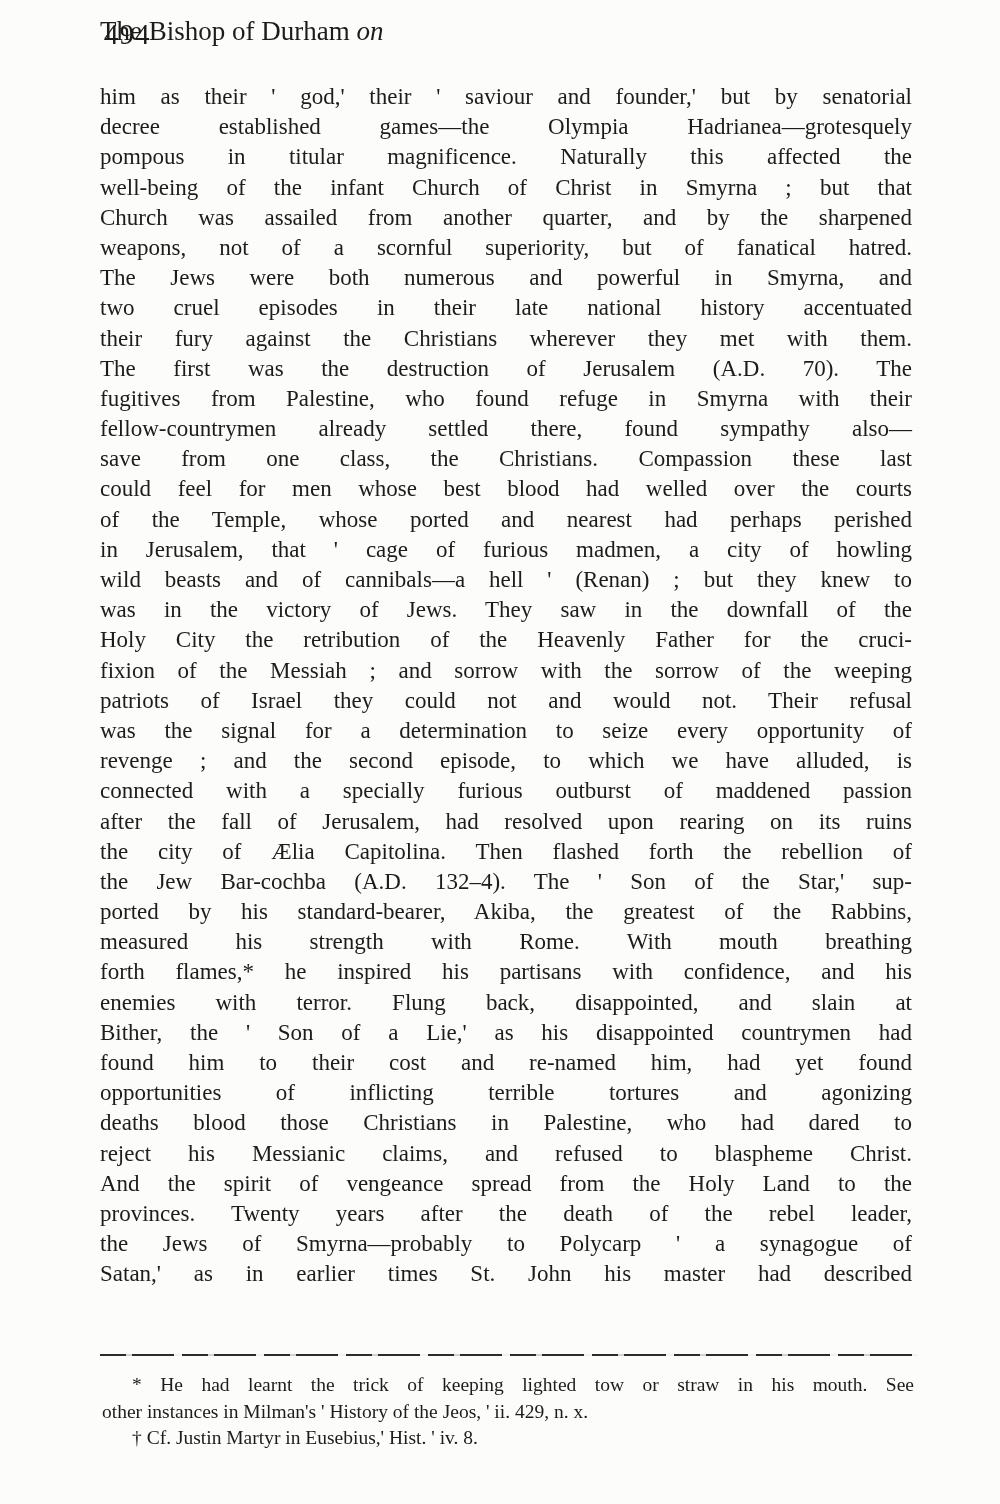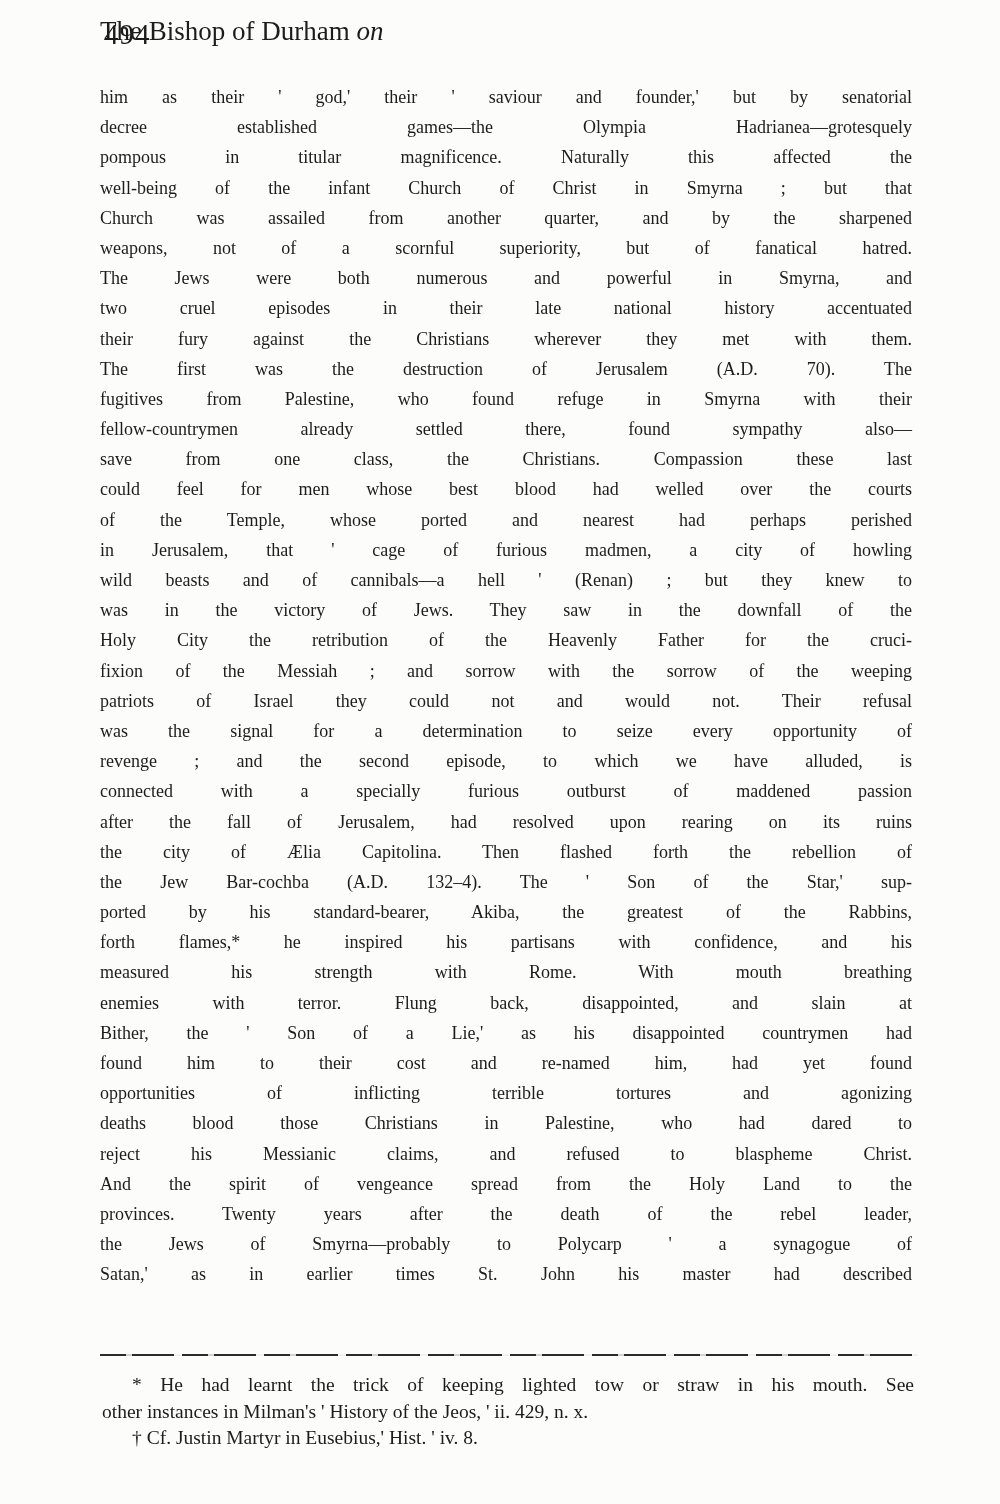--- a/index.html
+++ b/index.html
@@ -27,21 +27,21 @@
     width: 812px;
     text-align: left;
     font-size: 27px;
   }
   .running-title i { font-style: italic; }
   .body-text {
     position: absolute;
     left: 100px;
     top: 82px;
     width: 812px;
-    font-size: 18px;
+    font-size: 23px;
   }
   .line {
     line-height: 30.2px;
     height: 30.2px;
     text-align: justify;
     text-align-last: justify;
     white-space: nowrap;
   }
   .footnote-rule {
     position: absolute;
@@ -98,22 +98,22 @@
       <div class="line">Holy City the retribution of the Heavenly Father for the cruci-</div>
       <div class="line">fixion of the Messiah ; and sorrow with the sorrow of the weeping</div>
       <div class="line">patriots of Israel they could not and would not.  Their refusal</div>
       <div class="line">was the signal for a determination to seize every opportunity of</div>
       <div class="line">revenge ; and the second episode, to which we have alluded, is</div>
       <div class="line">connected with a specially furious outburst of maddened passion</div>
       <div class="line">after the fall of Jerusalem, had resolved upon rearing on its ruins</div>
       <div class="line">the city of Ælia Capitolina.  Then flashed forth the rebellion of</div>
       <div class="line">the Jew Bar-cochba (A.D. 132–4).  The ' Son of the Star,' sup-</div>
       <div class="line">ported by his standard-bearer, Akiba, the greatest of the Rabbins,</div>
+      <div class="line">measured his strength with Rome.  With mouth breathing</div>
       <div class="line">forth flames,* he inspired his partisans with confidence, and his</div>
-      <div class="line">measured his strength with Rome.  With mouth breathing</div>
       <div class="line">enemies with terror.  Flung back, disappointed, and slain at</div>
       <div class="line">Bither, the ' Son of a Lie,' as his disappointed countrymen had</div>
       <div class="line">found him to their cost and re-named him, had yet found</div>
       <div class="line">opportunities of inflicting terrible tortures and agonizing</div>
       <div class="line">deaths blood those Christians in Palestine, who had dared to</div>
       <div class="line">reject his Messianic claims, and refused to blaspheme Christ.</div>
       <div class="line">And the spirit of vengeance spread from the Holy Land to the</div>
       <div class="line">provinces.  Twenty years after the death of the rebel leader,</div>
       <div class="line">the Jews of Smyrna—probably to Polycarp ' a synagogue of</div>
       <div class="line">Satan,' as in earlier times St. John his master had described</div>

